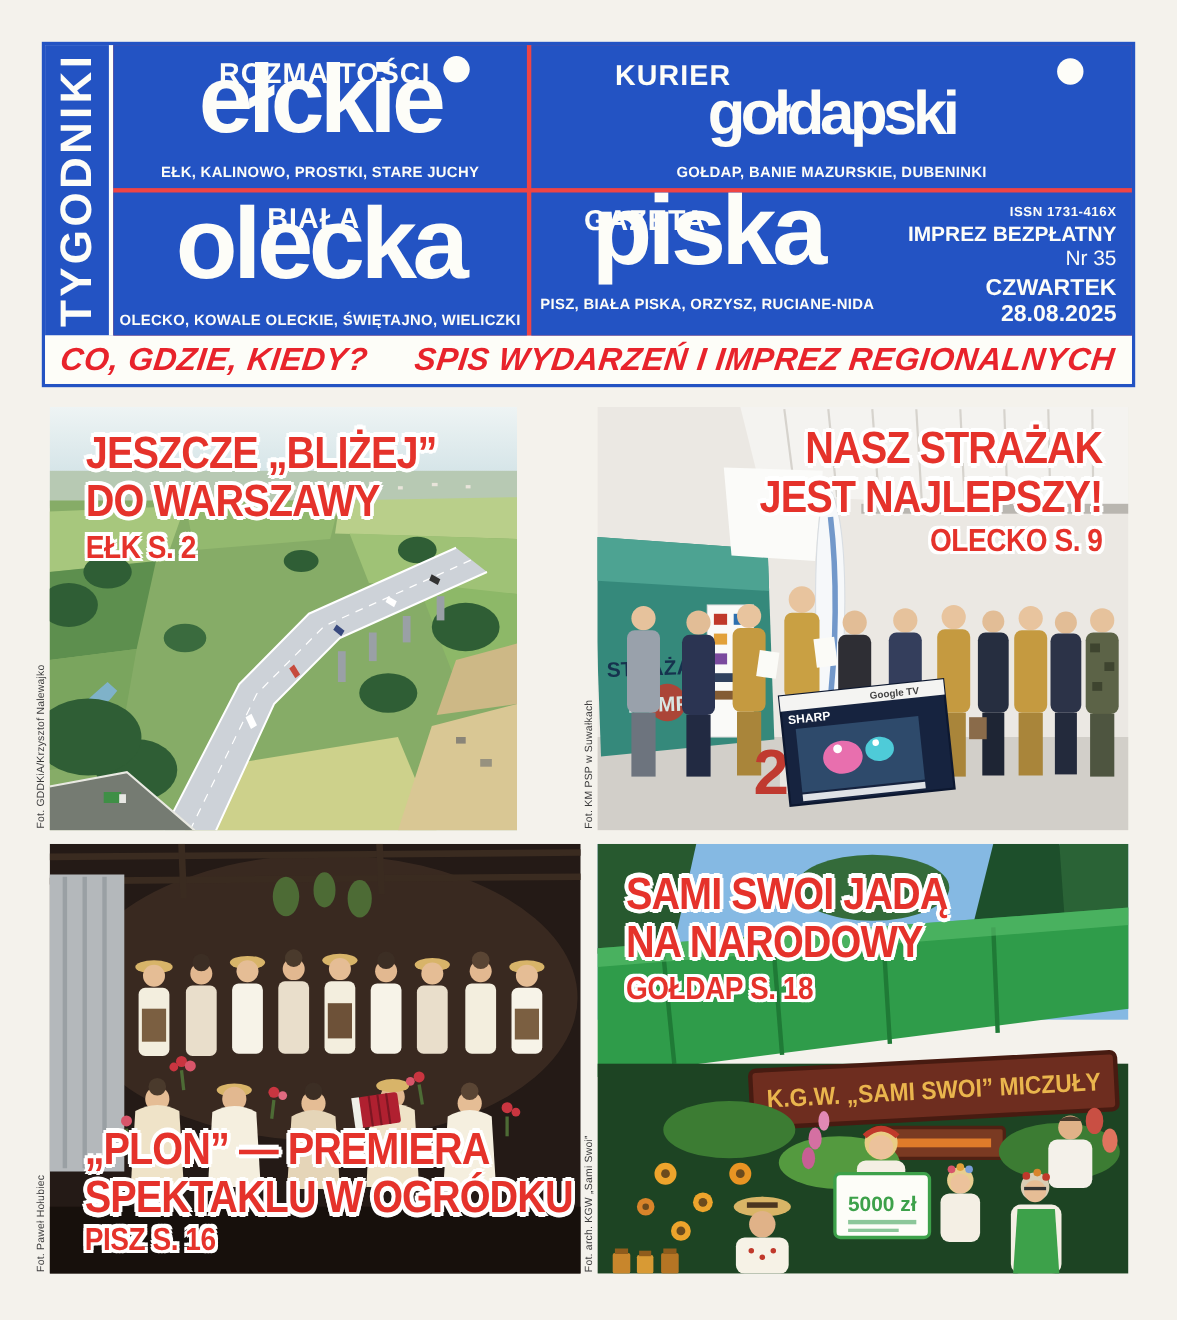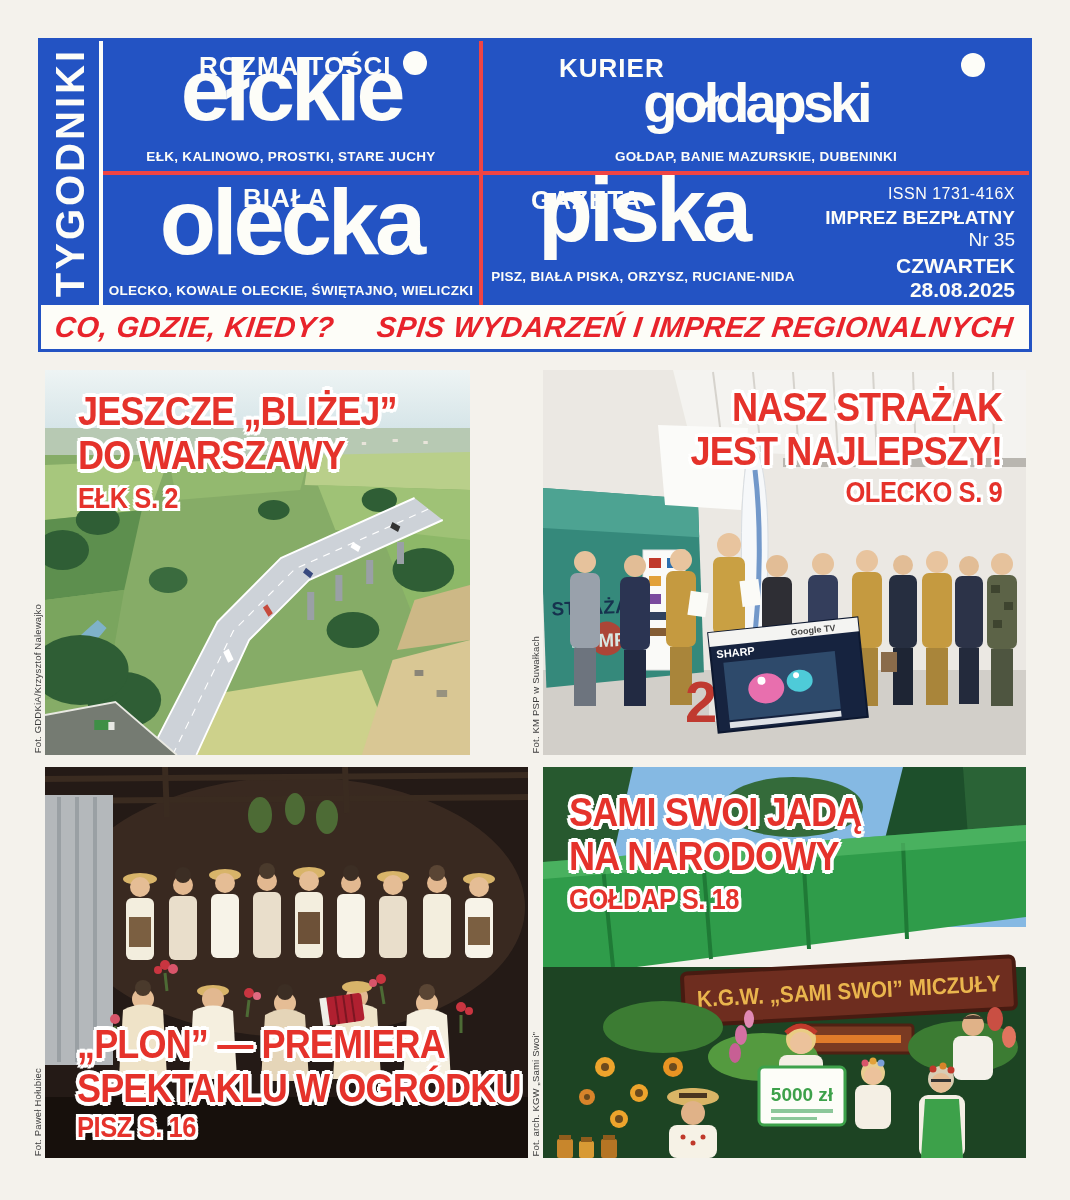--- a/index.html
+++ b/index.html
@@ -22,21 +22,21 @@
   .c-goldapski .kicker{top:12px;left:76px;}
   .c-goldapski .logo-dot{top:12px;right:44px;}
   .c-goldapski .paper-name{font-size:56px;}
   .c-olecka .kicker{top:8px;left:140px;}
   .c-olecka .paper-name{font-size:92px;}
   .c-piska{flex-direction:row;align-items:flex-start;justify-content:flex-start;padding-bottom:13px;}
   .piska-title{position:relative;width:320px;display:flex;flex-direction:column;align-items:center;justify-content:flex-end;padding-bottom:7px;}
   .c-piska .kicker{top:10px;left:48px;}
   .c-piska .paper-name{font-size:90px;}
   .issue-info{flex:1;display:flex;flex-direction:column;justify-content:space-between;align-items:flex-end;text-align:right;padding:10px 14px 12px 0;}
-  .issn{font-size:16px;font-weight:400;letter-spacing:.5px;}
+  .issn{font-size:12px;font-weight:700;letter-spacing:.5px;}
   .supplement{font-size:19px;font-weight:700;margin-top:4px;}
   .issue-no{font-size:19px;font-weight:400;}
   .issue-date{font-size:21px;font-weight:700;margin-top:3px;}
 
   
   .banner{height:44px;background:#fdfdf8;display:flex;align-items:center;justify-content:space-between;padding:0 16px 0 14px;}
   .banner-text{font-style:italic;font-weight:700;font-size:29px;color:#e8232b;transform:skewX(-7deg);letter-spacing:.5px;white-space:nowrap;}
 
   
   .story{position:absolute;}

